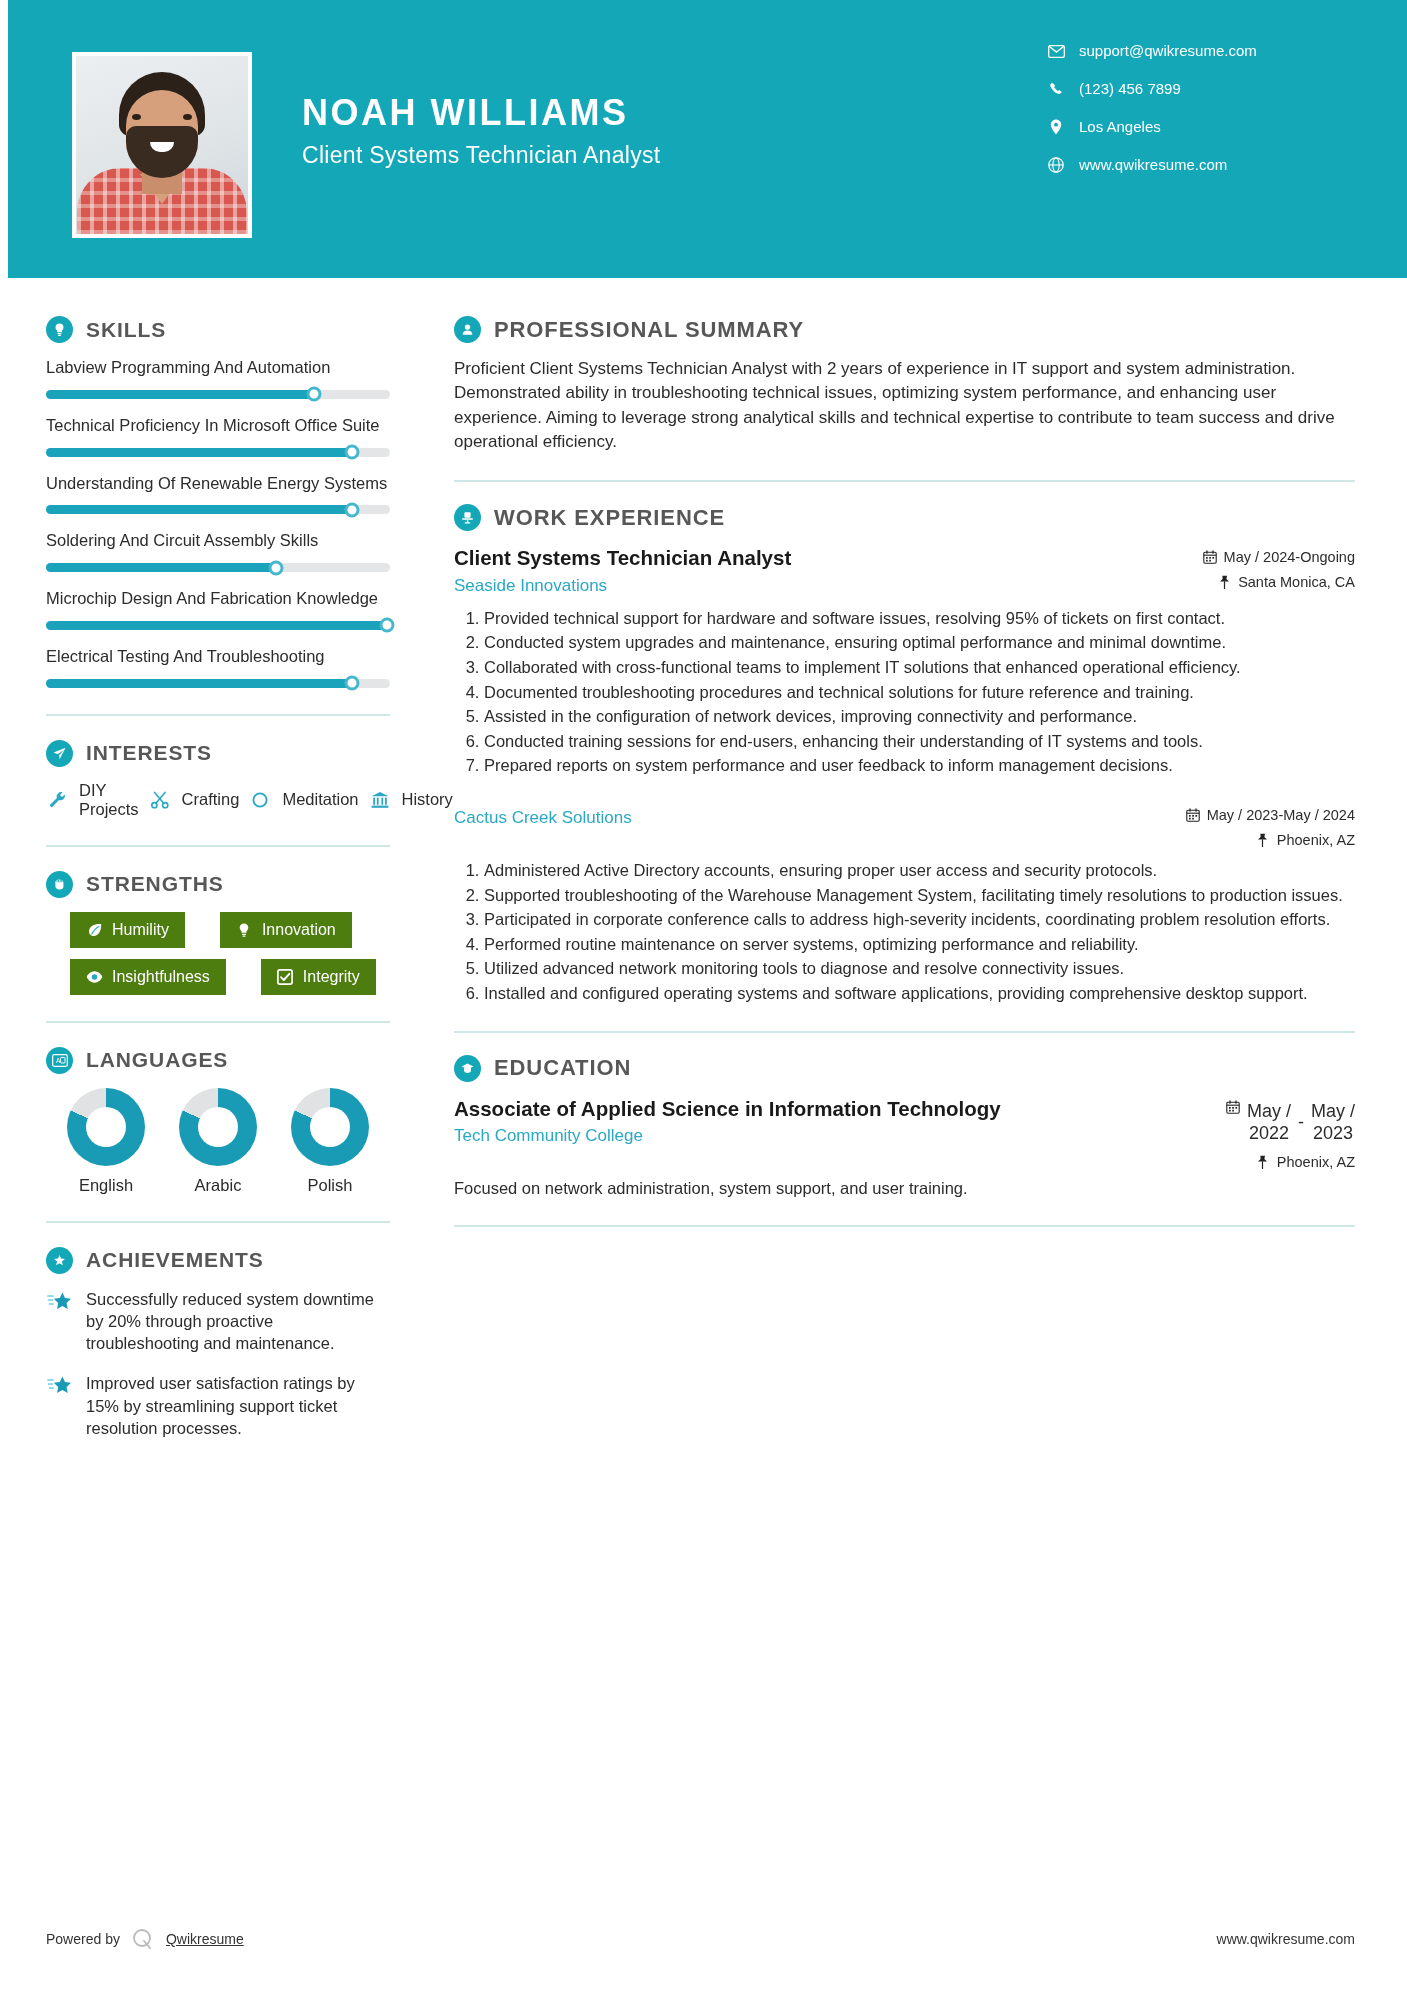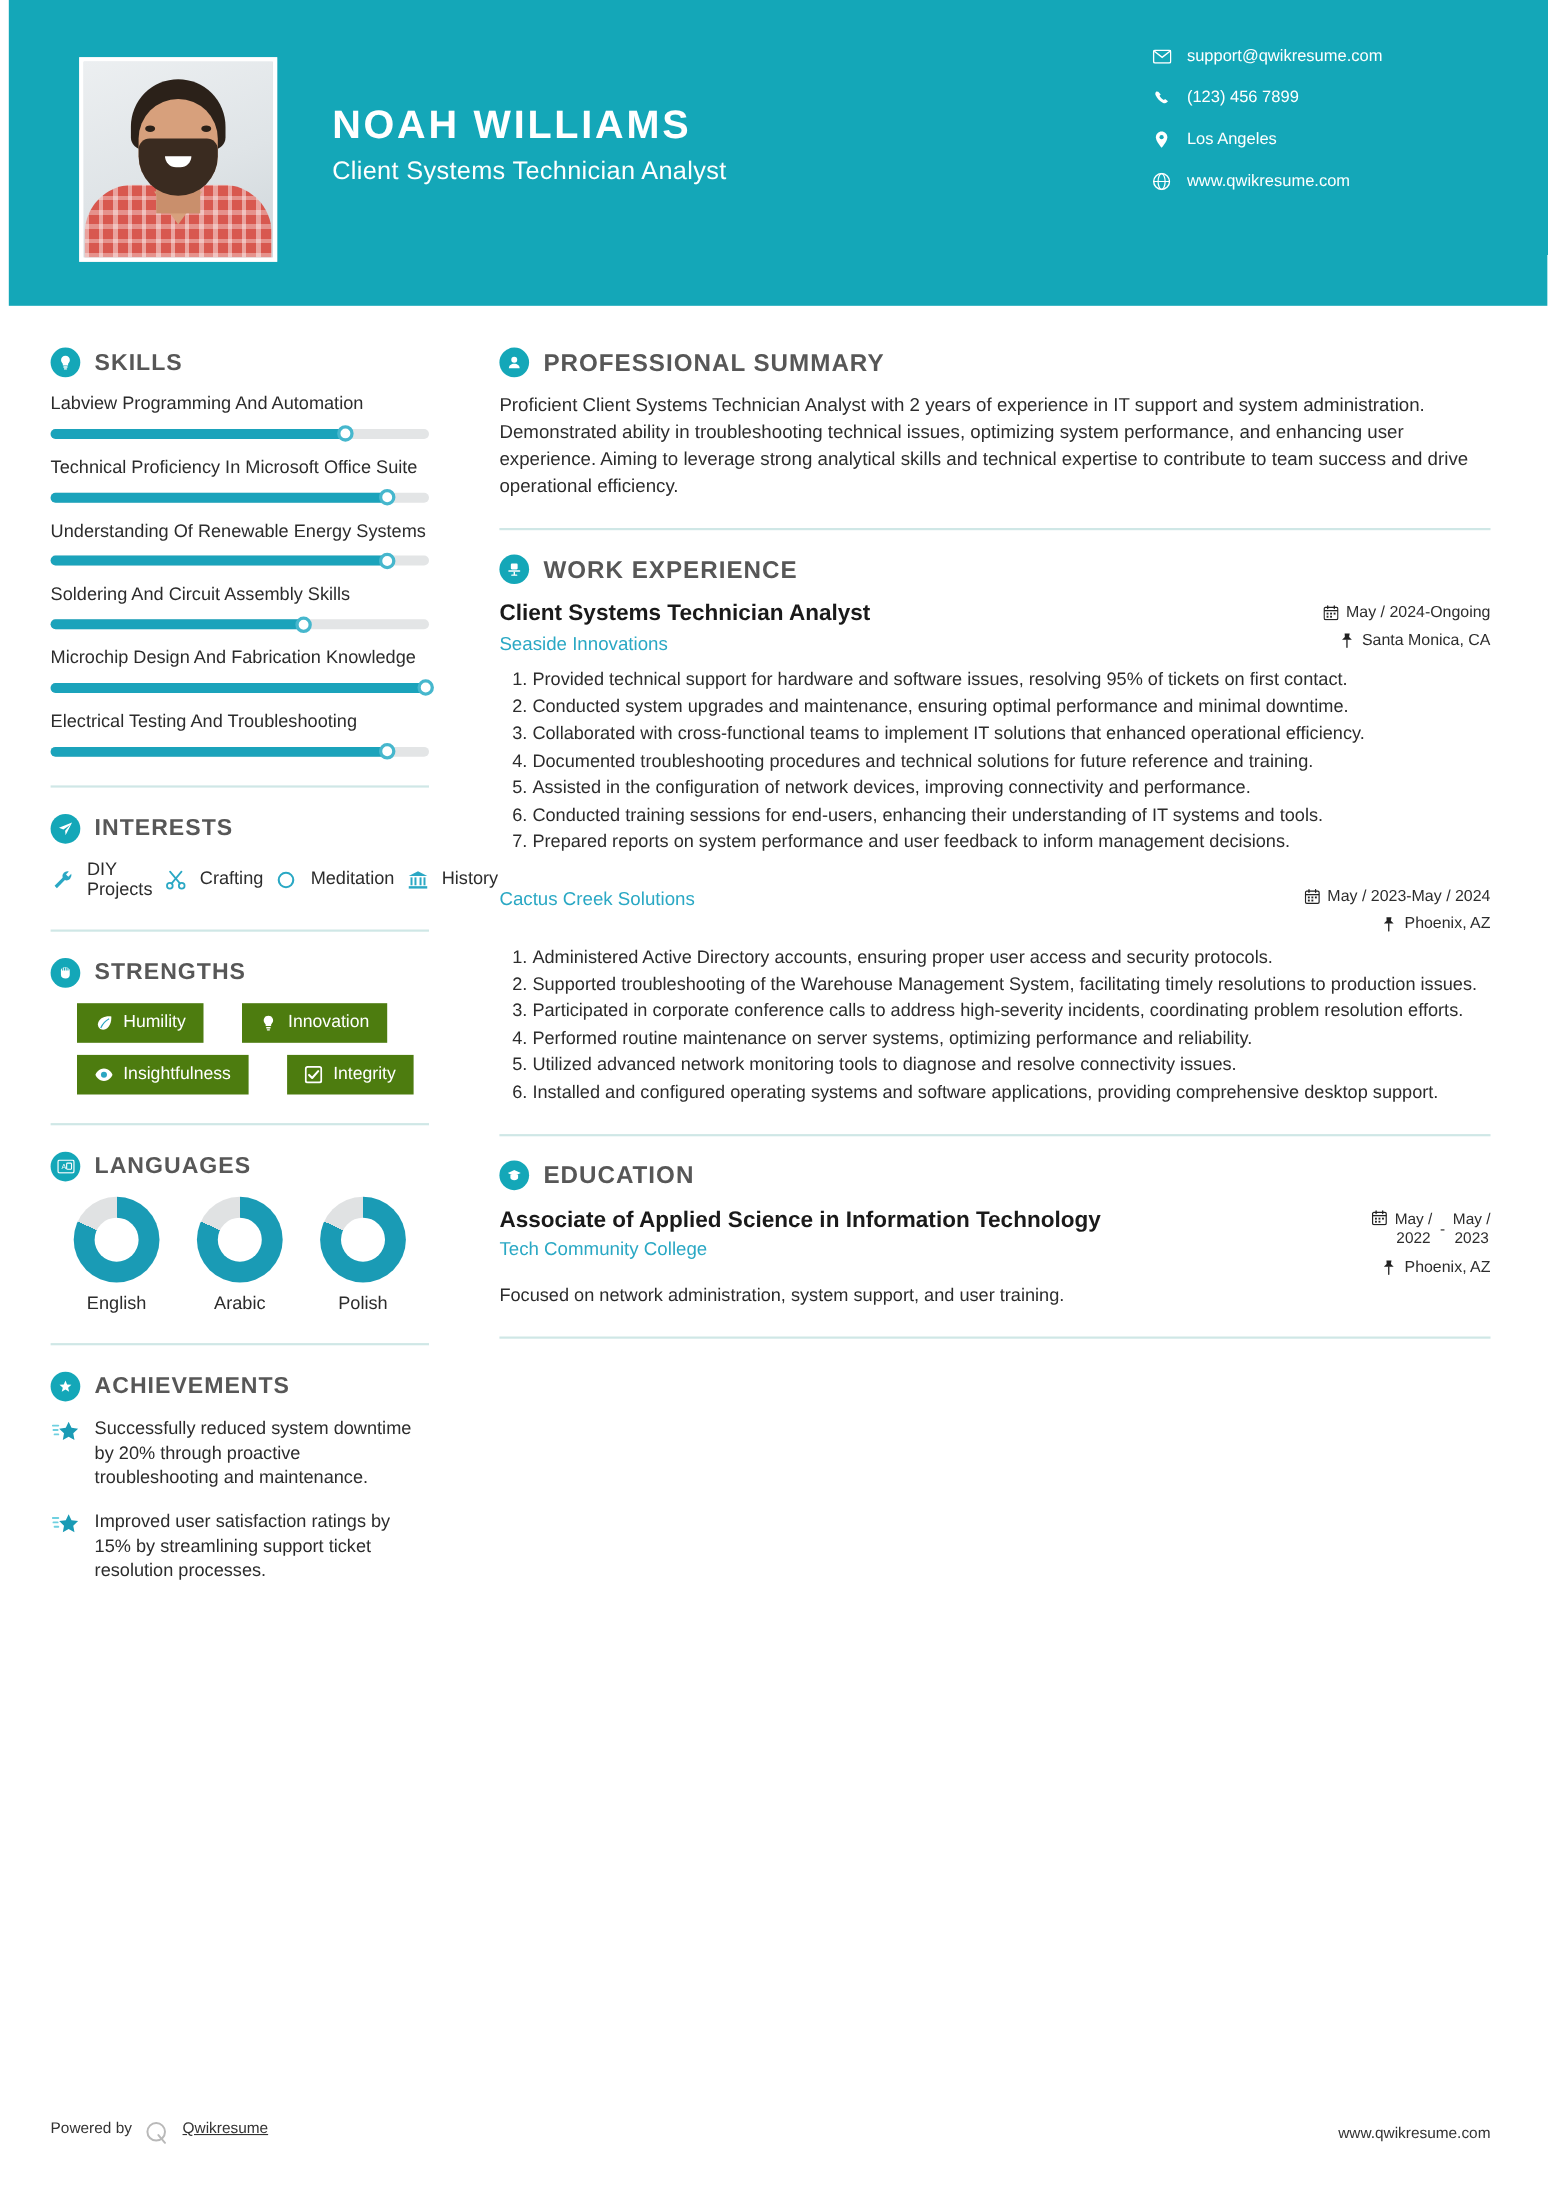--- a/index.html
+++ b/index.html
@@ -188,32 +188,32 @@
   .job-right { flex: 0 0 auto; text-align: right; padding-top: 4px; }
   .meta-row { display: flex; align-items: center; justify-content: flex-end; gap: 7px; font-size: 14.5px; color: #2c2c2c; white-space: nowrap; }
   .meta-row + .meta-row { margin-top: 9px; }
   .meta-ico { width: 14px; height: 14px; display:inline-flex; align-items:center; justify-content:center; flex:0 0 14px; }
 
   ol.bullets { margin: 11px 0 0 0; padding-left: 30px; }
   ol.bullets li { font-size: 16.5px; color: #2c2c2c; line-height: 1.37; margin-bottom: 2px; }
   .job-block + .job-block { margin-top: 26px; }
 
   .edu-head { display: flex; align-items: flex-start; justify-content: space-between; gap: 14px; }
-  .edu-dates { display: flex; align-items: flex-start; gap: 7px; font-size: 14px; color: #2c2c2c; }
+  .edu-dates { display: flex; align-items: flex-start; gap: 7px; font-size: 18px; color: #2c2c2c; }
   .edu-date-col { text-align: center; line-height: 1.25; }
   .edu-dash { align-self: center; }
   .edu-desc { font-size: 16.5px; color: #2c2c2c; margin-top: 7px; line-height: 1.35; }
 
   
   .footer {
     position: absolute; left: 0; right: 0; bottom: 38px;
     display: flex; align-items: center; justify-content: space-between;
     padding: 0 52px 0 46px;
   }
-  .powered { display: flex; align-items: flex-start; gap: 10px; font-size: 14px; color: #333; }
+  .powered { display: flex; align-items: center; gap: 10px; font-size: 14px; color: #333; }
   .q-logo { width: 26px; height: 26px; display:inline-flex; align-items:center; justify-content:center; }
   .powered a { color: #333; font-size: 14px; }
   .foot-url { font-size: 14px; color: #333; }
   .edge { position: absolute; left:0; top:0; width: 8px; height: 100%; background: #ffffff; }
 </style>
 </head>
 <body>
 
 <div class="page">
 

